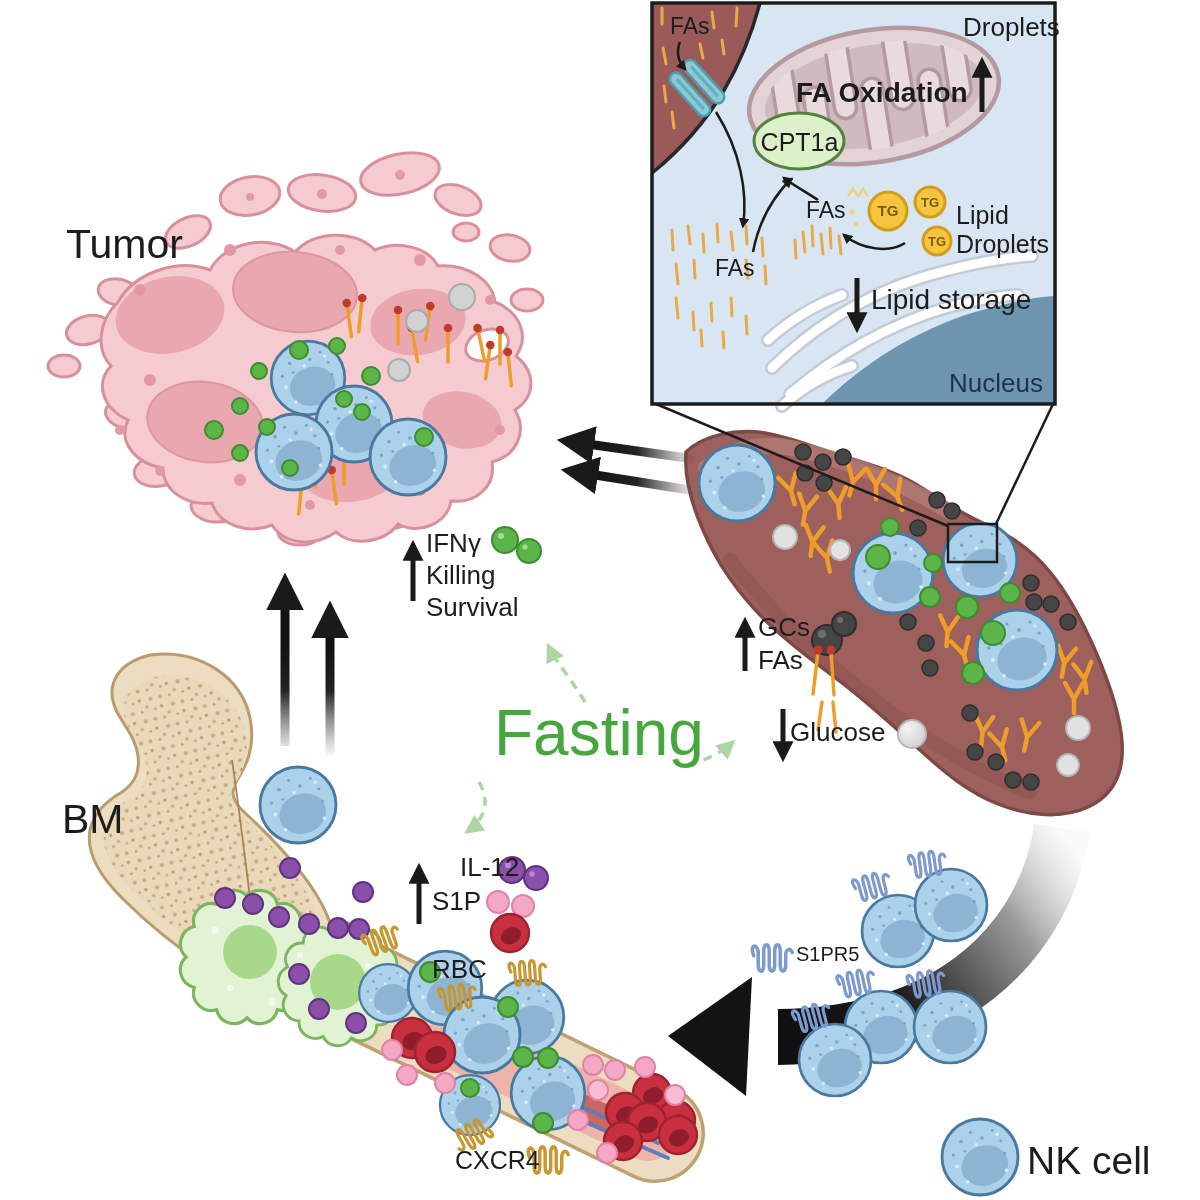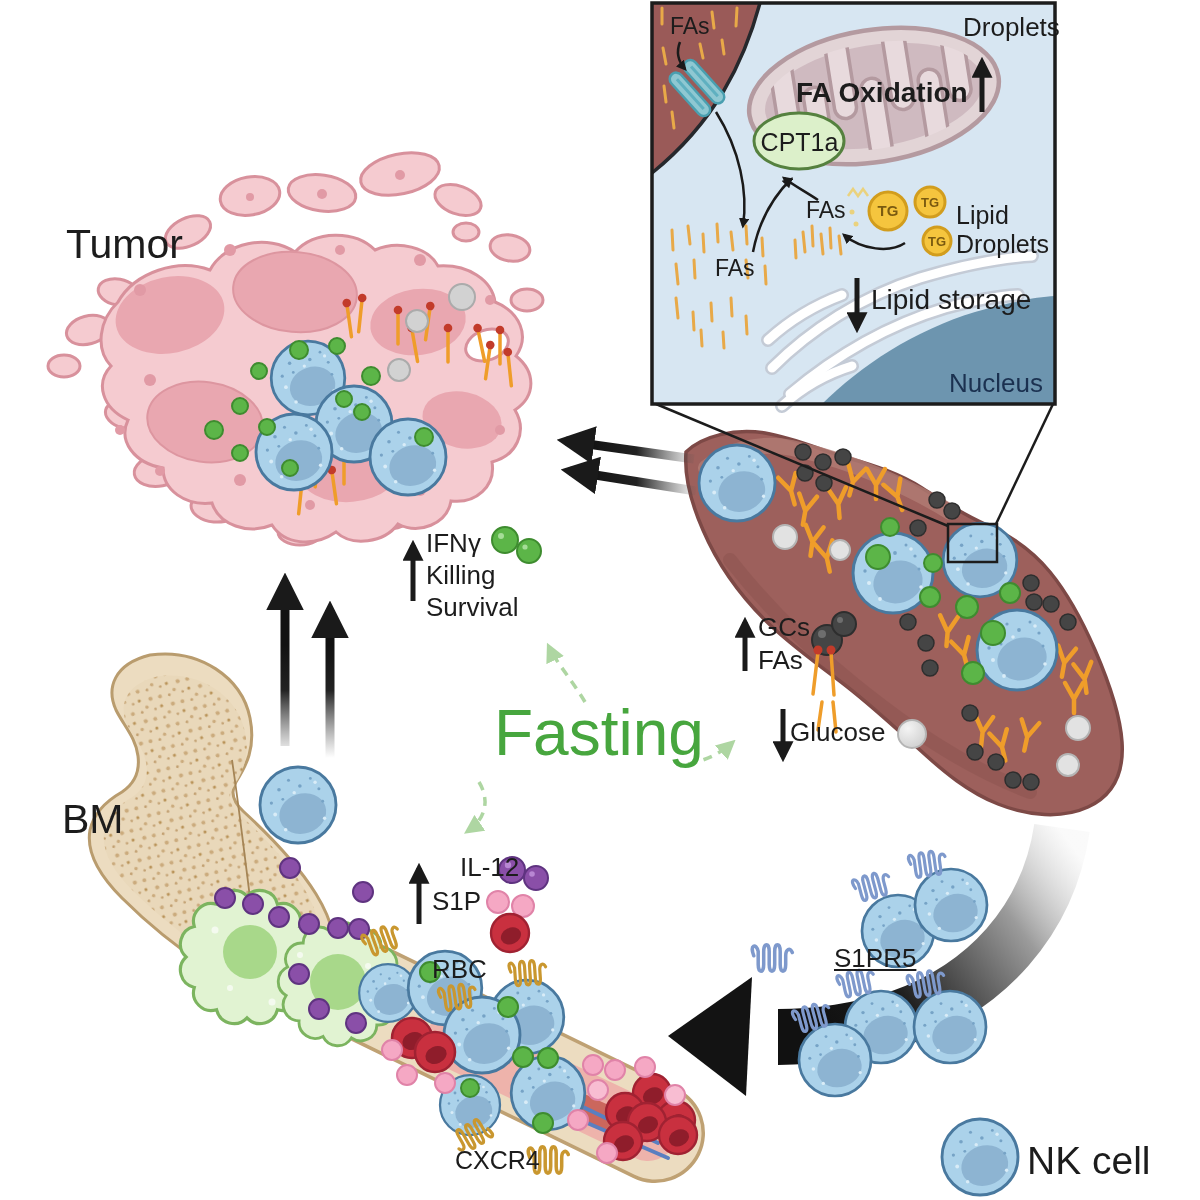--- a/index.html
+++ b/index.html
@@ -585,16 +585,16 @@
 
 <div class="lbl" style="left:758px;top:612px;font-size:26px;">GCs</div>
 <div class="lbl" style="left:758px;top:645px;font-size:26px;">FAs</div>
 <div class="lbl" style="left:790px;top:717px;font-size:26px;">Glucose</div>
 
 <div class="lbl" style="left:432px;top:852px;font-size:26px;margin-left:28px;">IL-12</div>
 <div class="lbl" style="left:432px;top:886px;font-size:26px;text-align:center;">S1P</div>
 <div class="lbl" style="left:432px;top:918px;font-size:26px;margin-top:36px;">RBC</div>
 
 <div class="lbl" style="left:455px;top:1146px;font-size:25px;">CXCR4</div>
-<div class="lbl" style="left:834px;top:943px;font-size:26px;text-decoration:underline;">S1PR5</div>
+<div class="lbl" style="left:796px;top:943px;font-size:20px;">S1PR5</div>
 <div class="lbl" style="left:1027px;top:1138px;font-size:39px;">NK cell</div>
 
 </div>
 
 </body></html>

